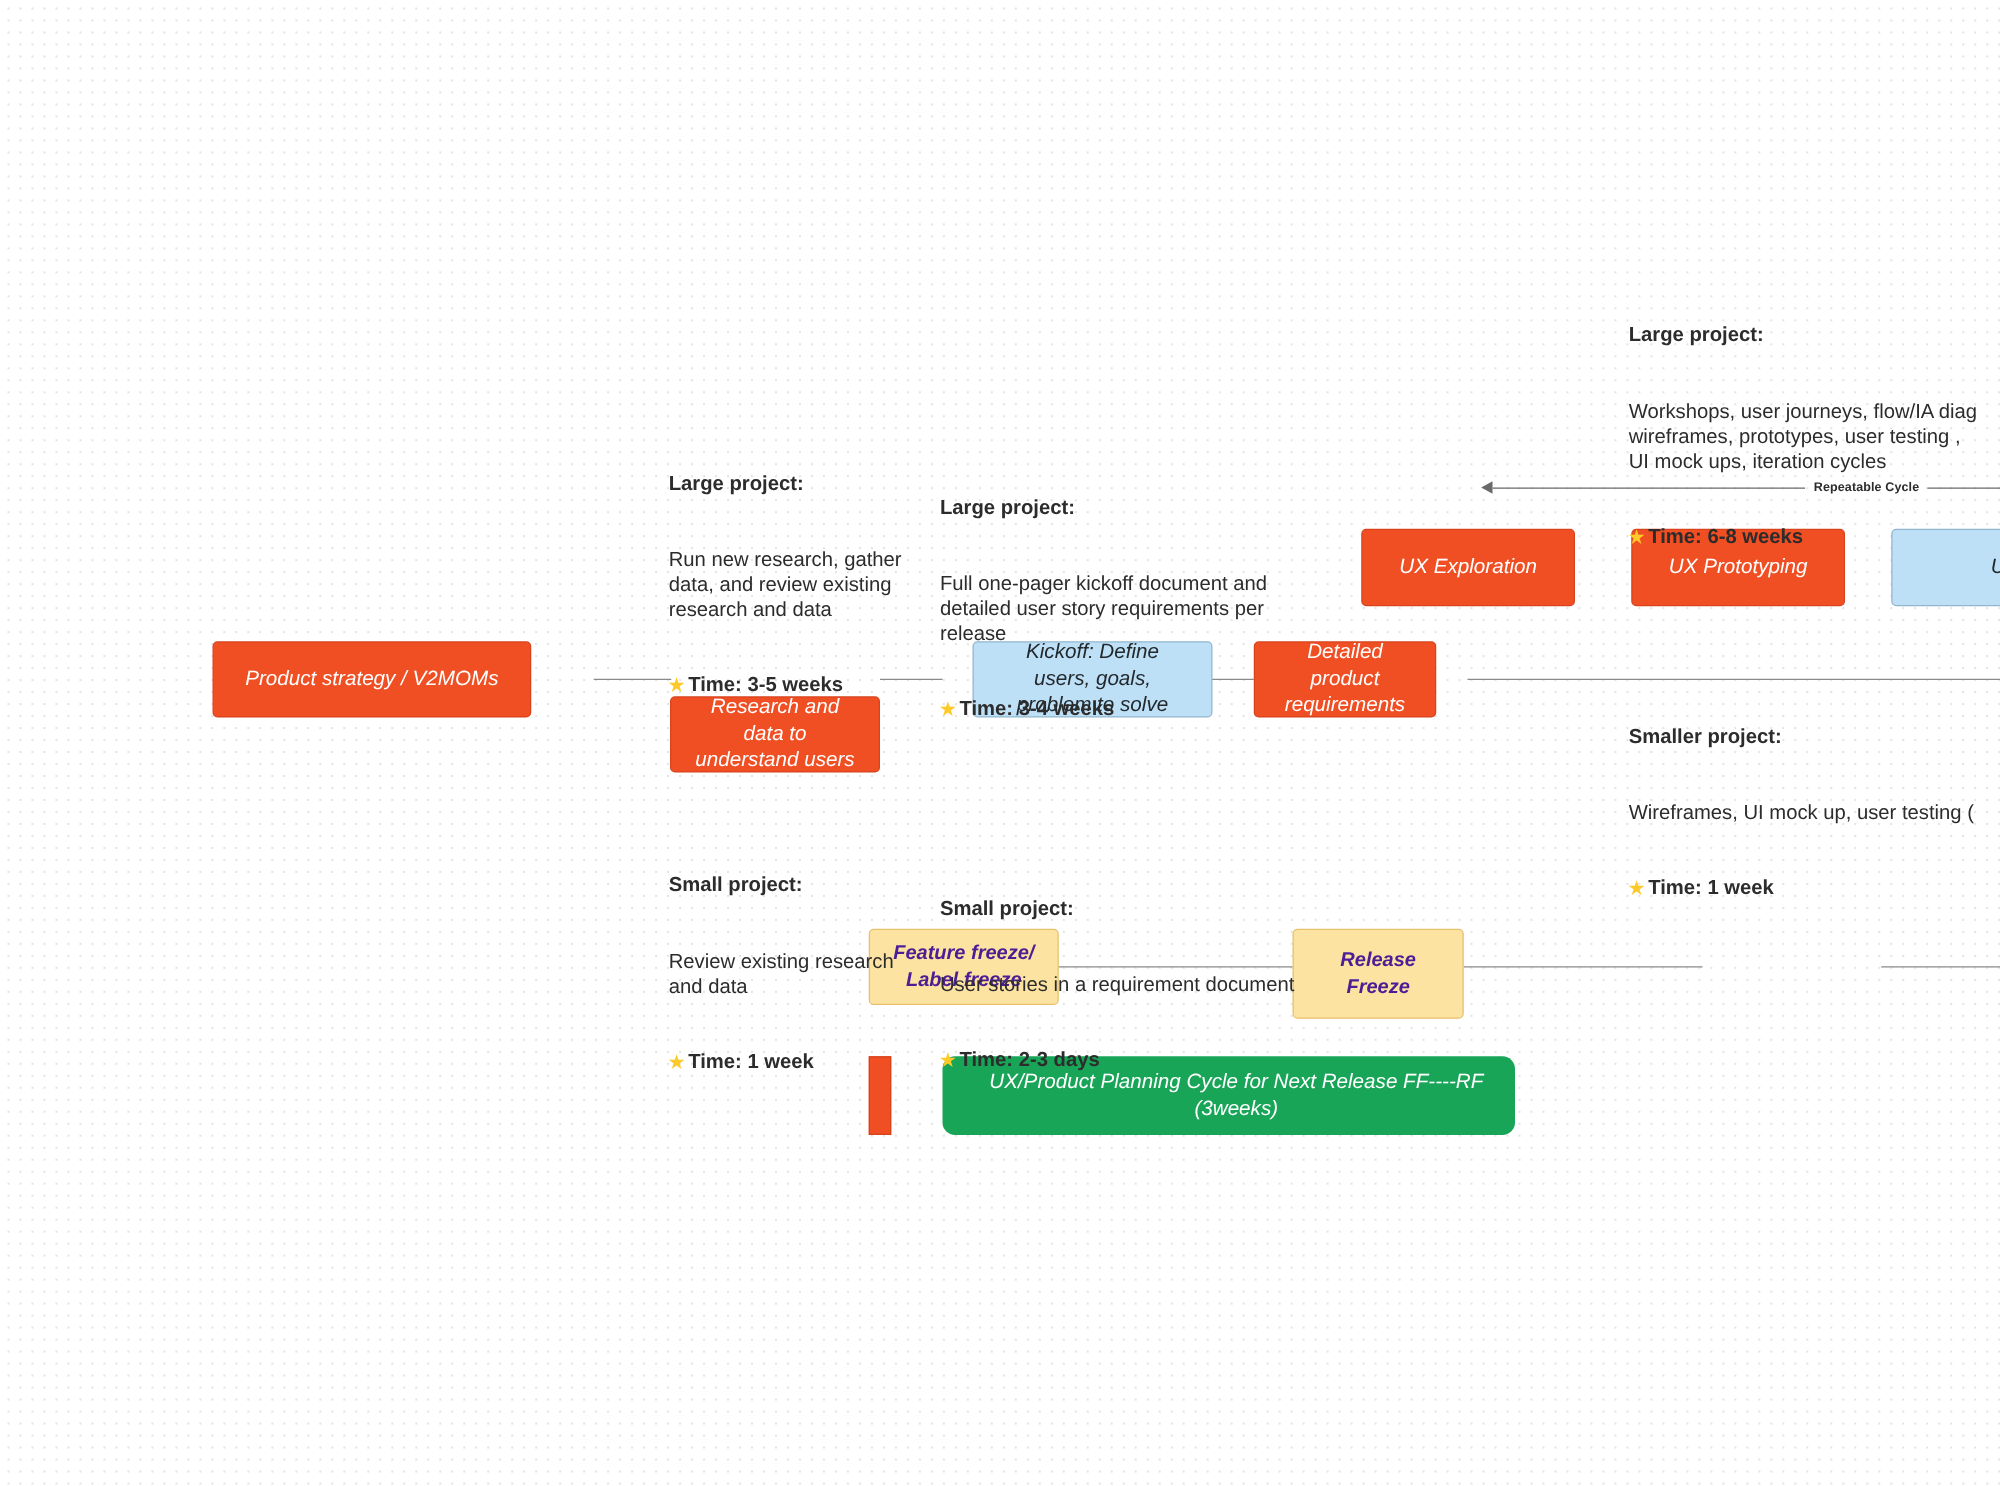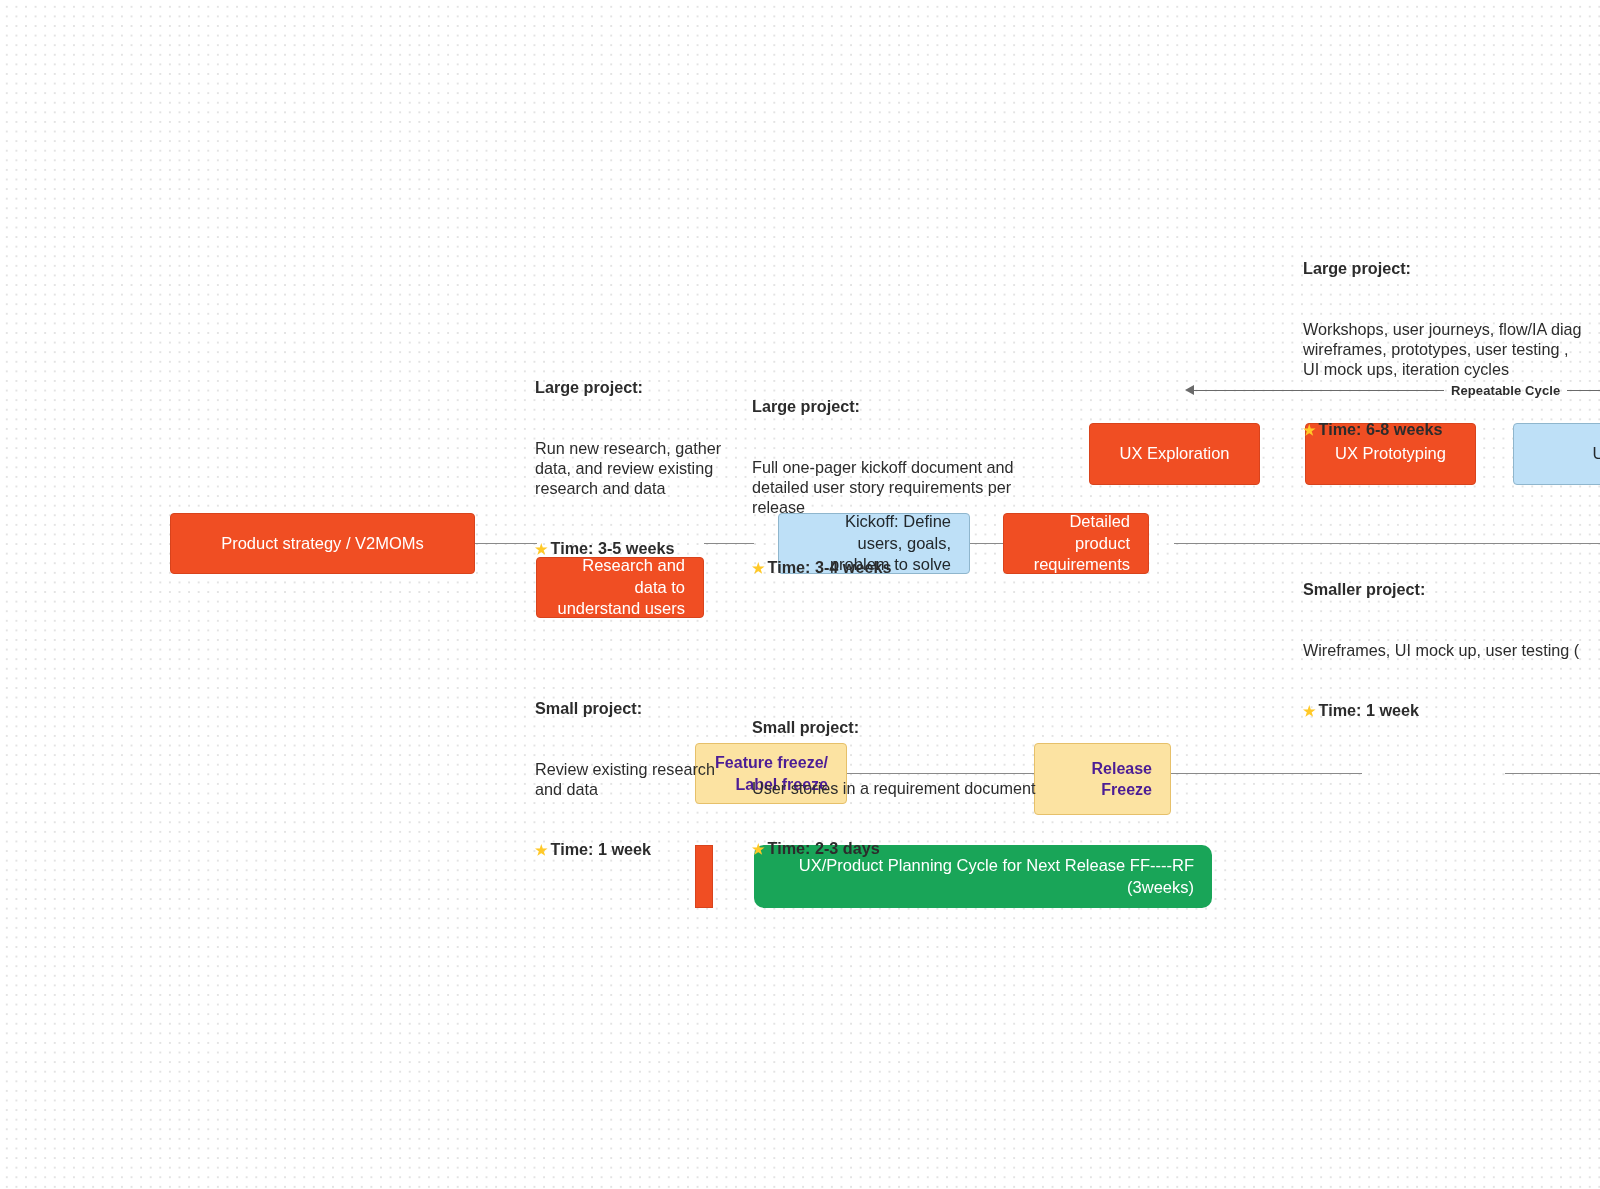--- a/index.html
+++ b/index.html
@@ -30,24 +30,25 @@
     border-top: 1.6px solid #8a8a8a;
   }
 
   
   .node {
     position: absolute;
     box-sizing: border-box;
     display: flex;
     align-items: center;
     justify-content: center;
-    text-align: right;
+    text-align: center;
     border-radius: 4px;
     line-height: 1.32;
     padding: 4px 18px;
+    font-style: italic;
   }
 
   .node-red {
     background: #F04E23;
     border: 1.4px solid #d8431c;
     color: #ffffff;
     font-size: 16.5px;
     font-weight: 400;
   }
 
@@ -132,21 +133,21 @@
     border-bottom: 5.5px solid transparent;
     border-right: 9px solid #6a6a6a;
     flex: 0 0 auto;
   }
   .cycle-seg {
     height: 0;
     border-top: 1.5px solid #6a6a6a;
     flex: 0 0 auto;
   }
   .cycle-label {
-    font-size: 13px;
+    font-size: 10px;
     font-weight: 700;
     color: #2c2c2c;
     white-space: nowrap;
     padding: 0 7px;
     letter-spacing: .1px;
   }
 </style>
 </head>
 <body>
 
@@ -154,21 +155,21 @@
 
   <div class="line" style="left:475px; top:543px; width:62px;"></div>
   <div class="line" style="left:704px; top:543px; width:50px;"></div>
   <div class="line" style="left:941px; top:543px; width:62px;"></div>
   <div class="line" style="left:1174px; top:543px; width:426px;"></div>
 
   <div class="line" style="left:847px; top:773px; width:187px;"></div>
   <div class="line" style="left:1171px; top:773px; width:191px;"></div>
   <div class="line" style="left:1505px; top:773px; width:95px;"></div>
 
-  <div class="node node-red" style="left:170px; top:513px; width:305px; height:61px;">
+  <div class="node node-red" style="left:170px; top:513px; width:255px; height:61px;">
     <span>Product strategy / V2MOMs</span>
   </div>
 
   <div class="node node-red" style="left:536px; top:513px; width:168px; height:61px;margin-top:44px;">
     <span>Research and data to understand users</span>
   </div>
 
   <div class="node node-blue" style="left:778px; top:513px; width:192px; height:61px;">
     <span>Kickoff: Define users, goals, problem to solve</span>
   </div>

